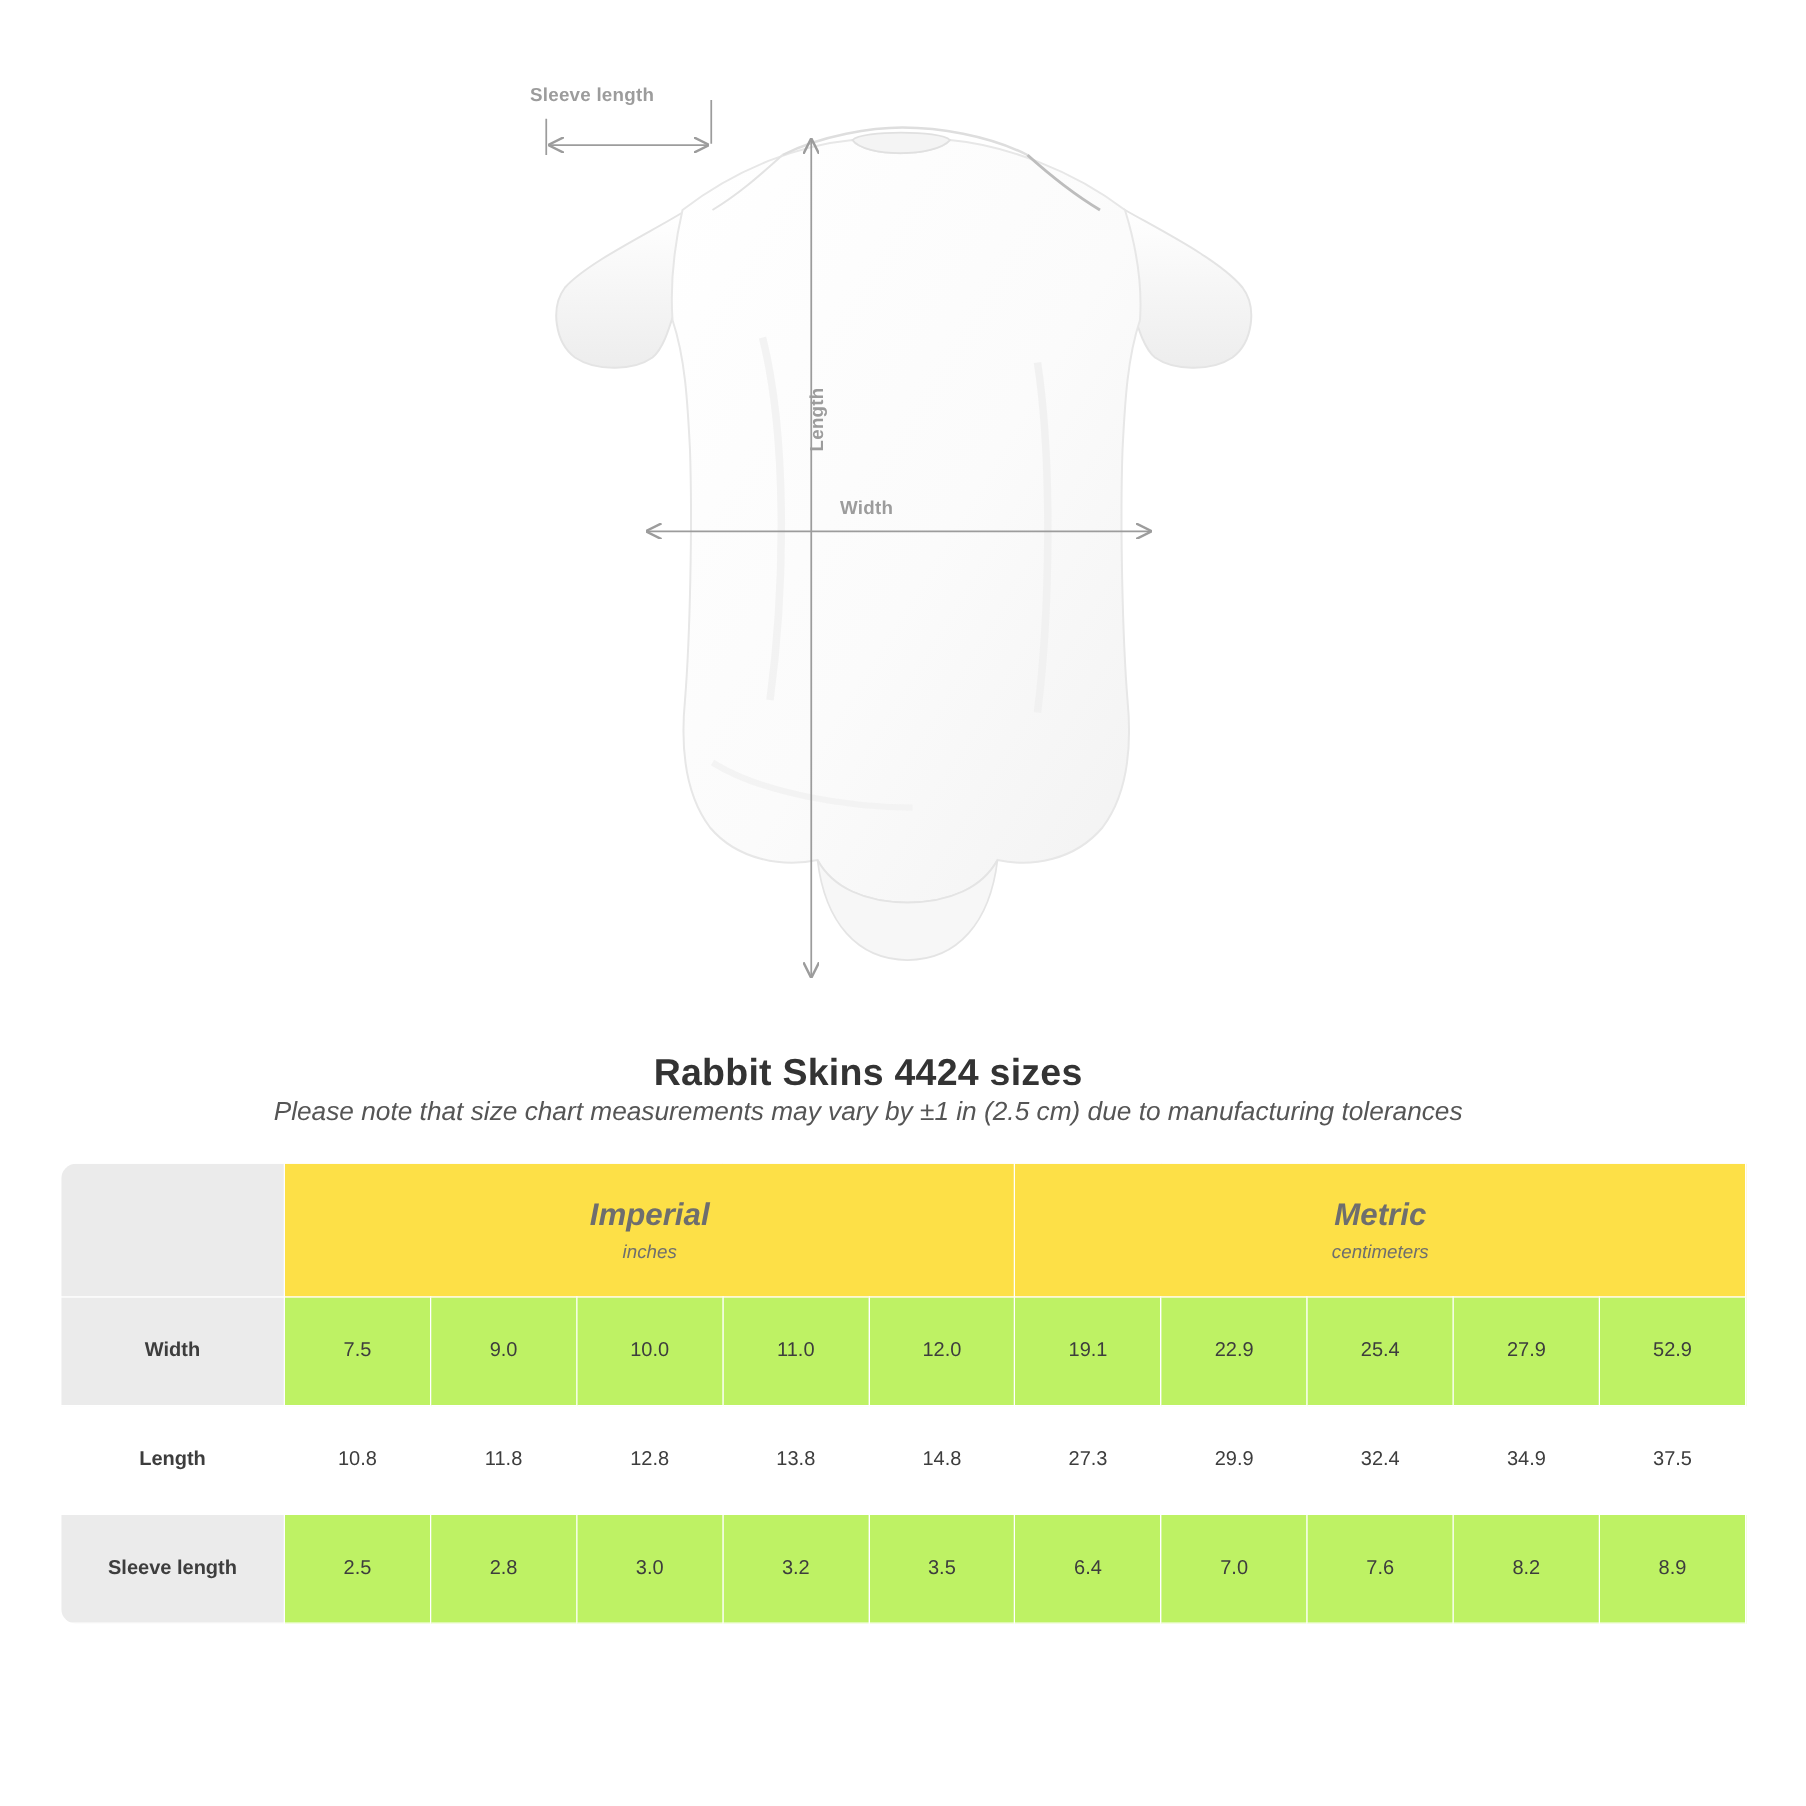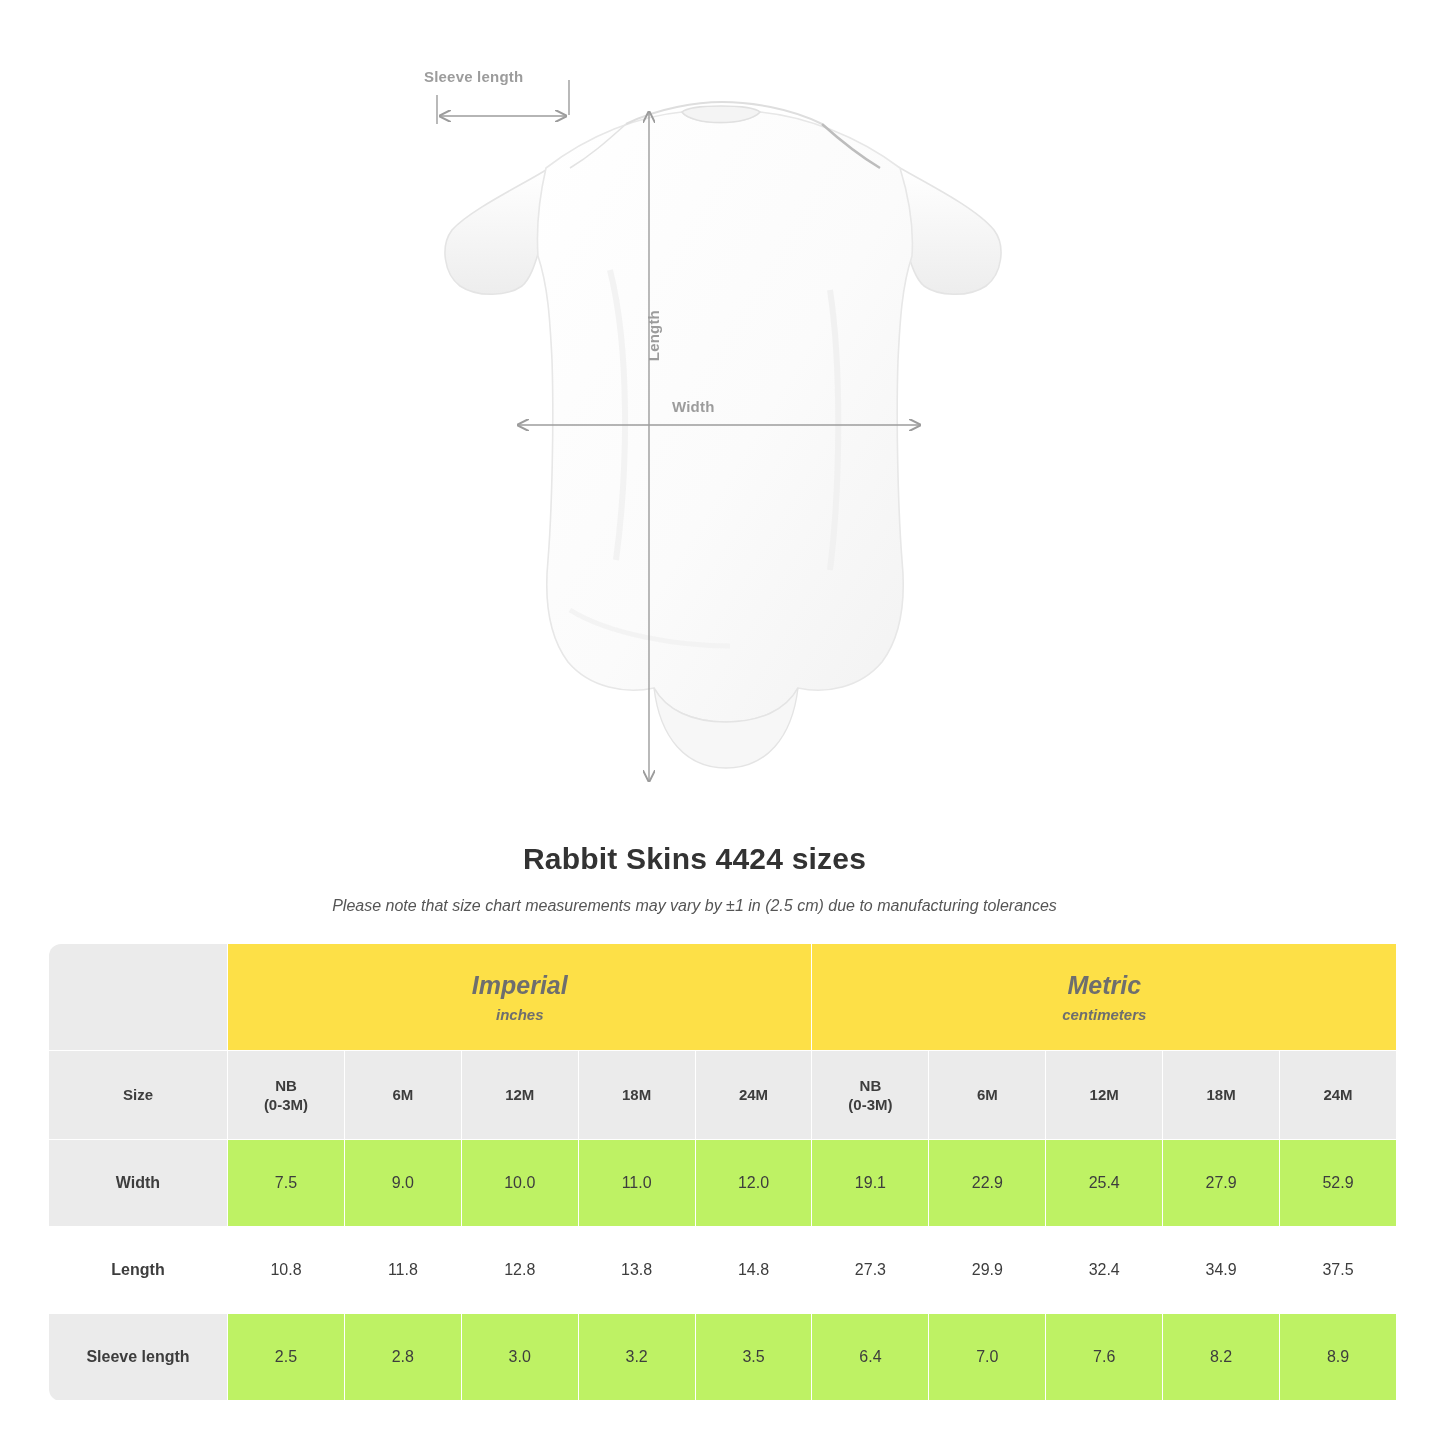--- a/index.html
+++ b/index.html
@@ -65,24 +65,24 @@
     padding-left: 47px;
   }
   .chart-title {
     font-size: 30px;
     font-weight: bold;
     color: #333333;
     margin: 0;
     letter-spacing: 0.2px;
   }
   .chart-note {
-    font-size: 16px;
+    font-size: 21px;
     font-style: italic;
     color: #555555;
-    margin-top: 21px;
+    margin-top: 2px;
   }
 
   
   .table-wrap {
     margin: 28px 48px 0 48px;
   }
   table.size-table {
     border-collapse: collapse;
     width: 1349px;
     table-layout: fixed;
@@ -107,21 +107,20 @@
     font-weight: bold;
     font-style: italic;
     color: #6e6e6e;
     line-height: 1.15;
   }
   .unit-sub {
     font-size: 15px;
     font-style: italic;
     color: #6e6e6e;
     margin-top: 6px;
-    font-weight: bold;
   }
   .head-row td {
     background: #ebebeb;
     height: 86px;
     font-weight: bold;
     color: #3d3d3d;
     font-size: 15px;
     line-height: 1.3;
   }
   .row-label {
@@ -255,39 +254,20 @@
           <td colspan="5">
             <div class="unit-title">Imperial</div>
             <div class="unit-sub">inches</div>
           </td>
           <td colspan="5">
             <div class="unit-title">Metric</div>
             <div class="unit-sub">centimeters</div>
           </td>
         </tr>
 
-        <tr class="head-row">
-          <td>Size</td>
-          <td>
-            <div>NB</div>
-            <div>(0-3M)</div>
-          </td>
-          <td>6M</td>
-          <td>12M</td>
-          <td>18M</td>
-          <td>24M</td>
-          <td>
-            <div>NB</div>
-            <div>(0-3M)</div>
-          </td>
-          <td>6M</td>
-          <td>12M</td>
-          <td>18M</td>
-          <td>24M</td>
-        </tr>
 
         <tr class="data-row alt">
           <td class="row-label">Width</td>
           <td>7.5</td>
           <td>9.0</td>
           <td>10.0</td>
           <td>11.0</td>
           <td>12.0</td>
           <td>19.1</td>
           <td>22.9</td>

